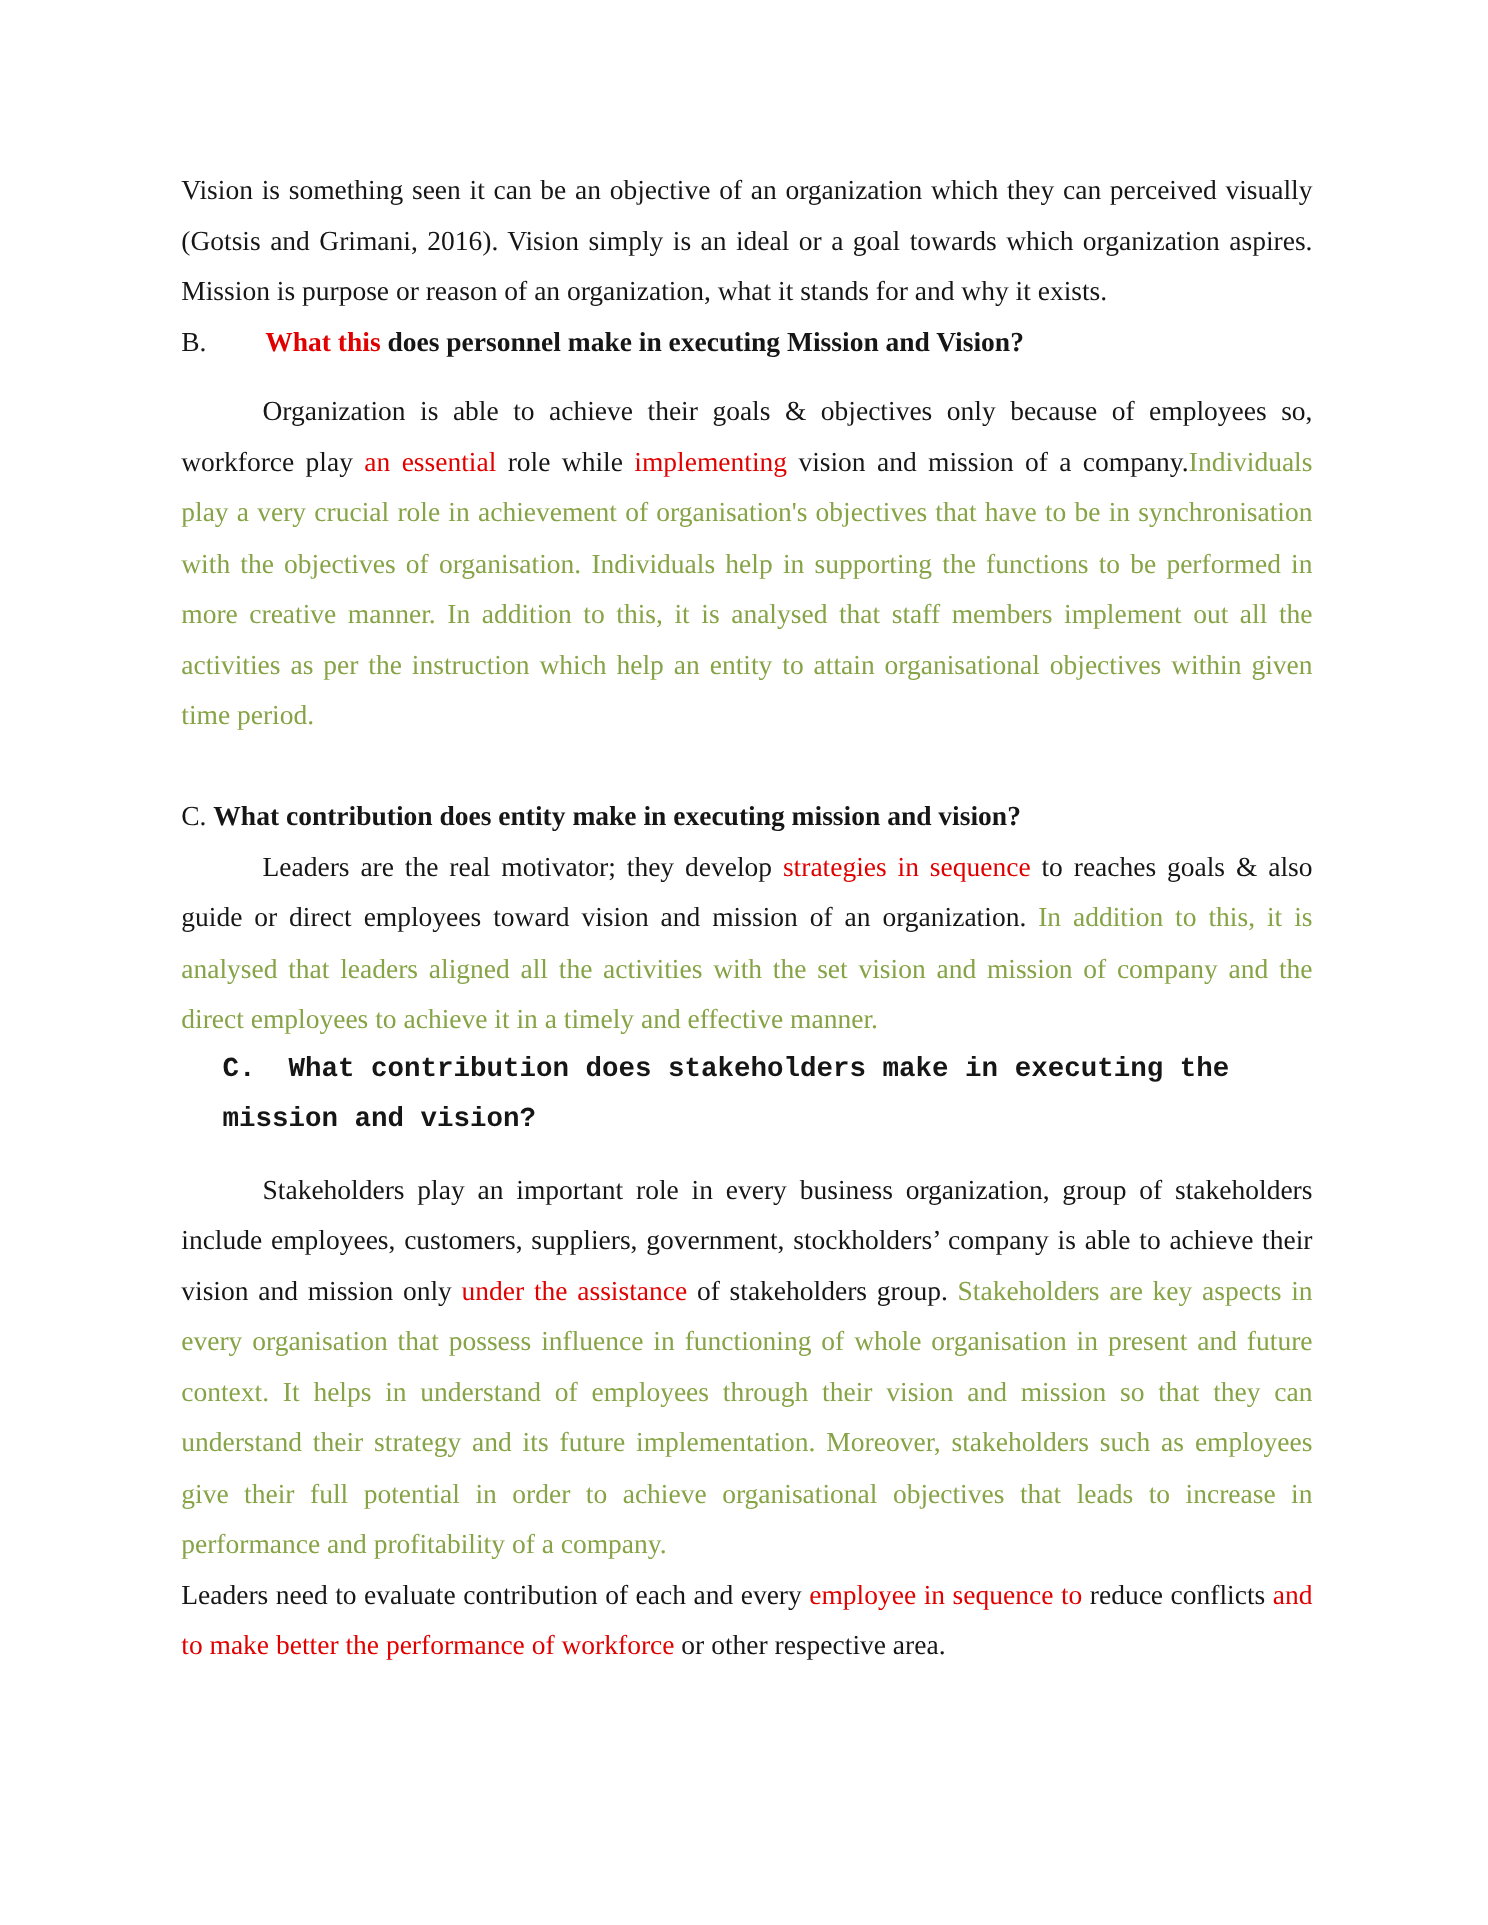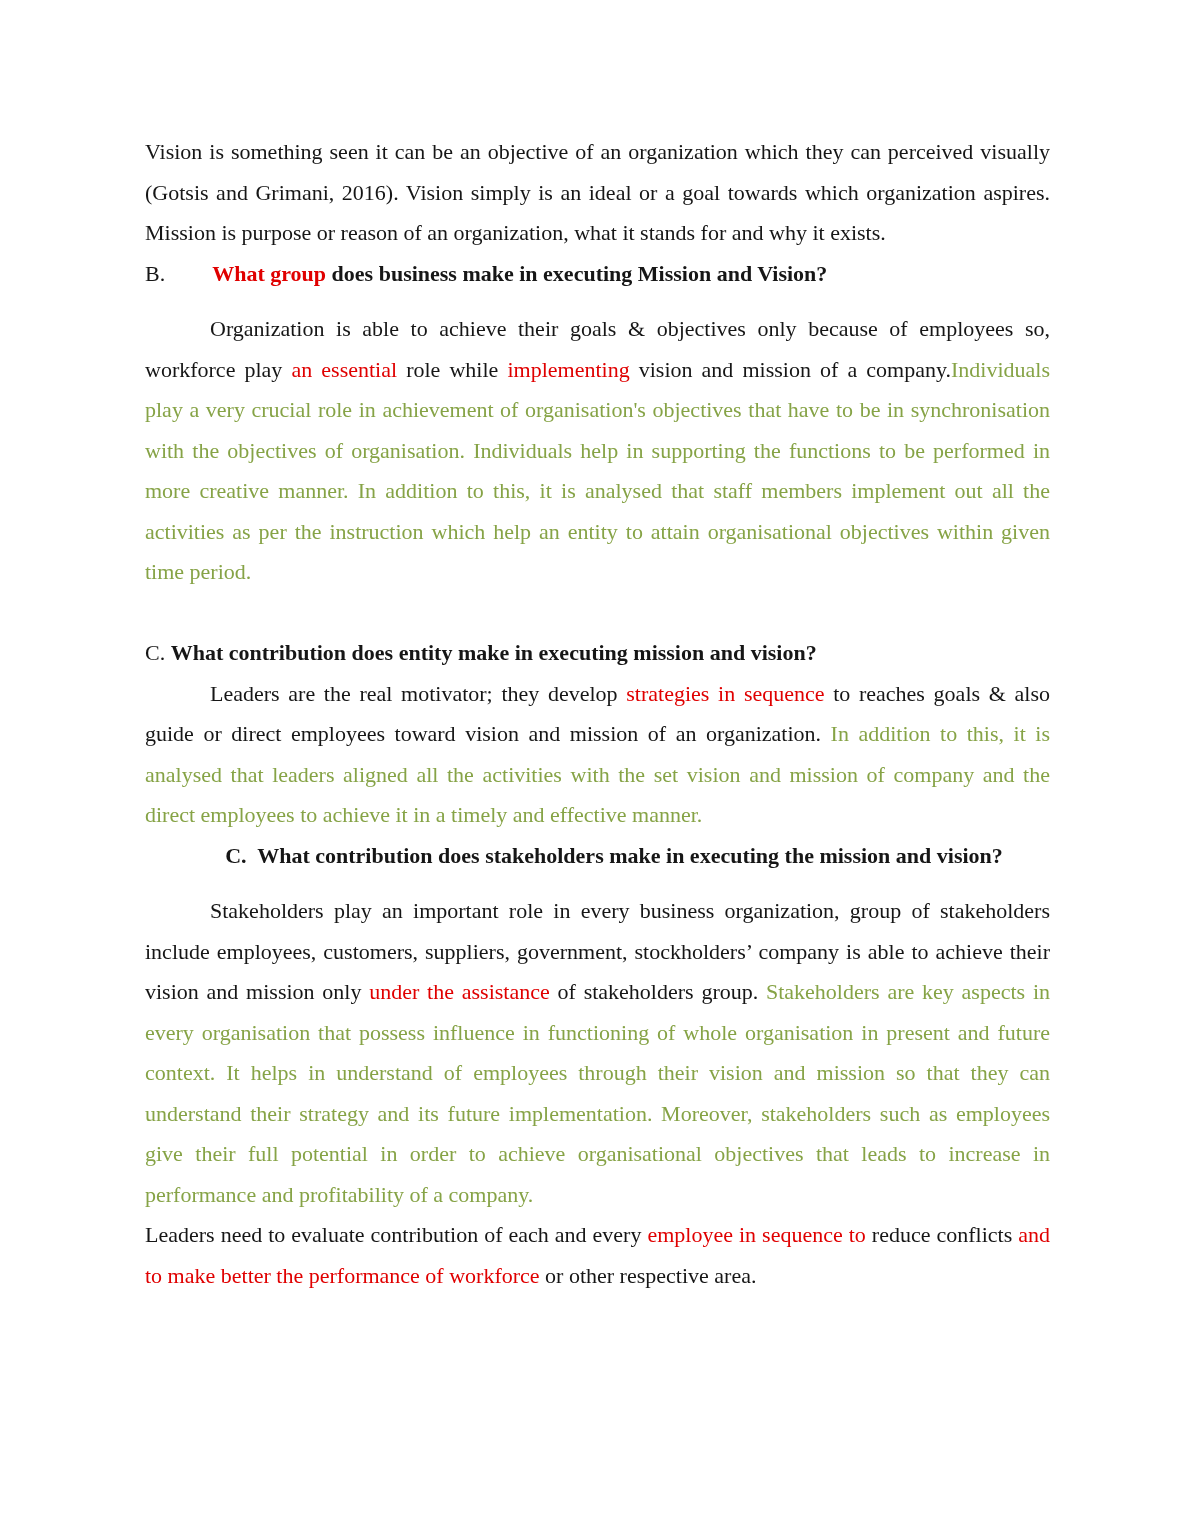--- a/index.html
+++ b/index.html
@@ -26,37 +26,38 @@
     margin: 0;
     text-align: justify;
     line-height: 40.5px;
   }
   .para.indent {
     text-indent: 65px;
     font-family: Liberation Serif, serif;
   }
   .indent-head {
     padding-left: 33px;
-    text-align: center;
+    text-align: left;
+    font-family: Liberation Mono, monospace;
   }
   .hb { margin-bottom: 15px; }
   .mb { margin-bottom: 15px; }
   .spacer { height: 40.5px; }
   .tab {
     display: inline-block;
     width: 47px;
   }
 </style>
 </head>
 <body>
 
 <div class="page">
   <div>
       <div class="para"><span style="color: rgb(22, 22, 22);">Vision is something seen it can be an objective of an organization which they can perceived visually (Gotsis and Grimani, 2016). Vision simply is an ideal or a goal towards which organization aspires. Mission is purpose or reason of an organization, what it stands for and why it exists.</span></div>
-      <div class="para hb"><span style="color: rgb(22, 22, 22);">B.</span><span class="tab"></span><span style="color: rgb(224, 0, 0); font-weight: bold;">What group</span><span style="color: rgb(22, 22, 22); font-weight: bold;"> does business make in executing Mission and Vision?</span></div>
+      <div class="para hb"><span style="color: rgb(22, 22, 22);">B.</span><span class="tab"></span><span style="color: rgb(224, 0, 0); font-weight: bold;">What this</span><span style="color: rgb(22, 22, 22); font-weight: bold;"> does personnel make in executing Mission and Vision?</span></div>
       <div class="para indent"><span style="color: rgb(22, 22, 22);">Organization is able to achieve their goals &amp; objectives only because of employees so, workforce play </span><span style="color: rgb(224, 0, 0);">an essential</span><span style="color: rgb(22, 22, 22);"> role while </span><span style="color: rgb(224, 0, 0);">implementing</span><span style="color: rgb(22, 22, 22);"> vision and mission of a company.</span><span style="color: rgb(134, 163, 70);">Individuals play a very crucial role in achievement of organisation's objectives that have to be in synchronisation with the objectives of organisation. Individuals help in supporting the functions to be performed in more creative manner.  In addition to this, it is analysed that staff members implement out all the activities as per the instruction which help an entity to attain organisational objectives within given time period.</span></div>
       <div class="spacer"></div>
       <div class="para"><span style="color: rgb(22, 22, 22);">C. </span><span style="color: rgb(22, 22, 22); font-weight: bold;">What contribution does entity make in executing mission and vision?</span></div>
       <div class="para indent"><span style="color: rgb(22, 22, 22);">Leaders are the real motivator; they develop </span><span style="color: rgb(224, 0, 0);">strategies in sequence</span><span style="color: rgb(22, 22, 22);"> to reaches goals &amp; also guide or direct employees toward vision and mission of an organization.</span><span style="color: rgb(134, 163, 70);"> In addition to this, it is analysed that leaders aligned all the activities with the set vision and mission of company and the direct employees to achieve it in a timely and effective manner.</span></div>
       <div class="para indent-head mb"><span style="color: rgb(22, 22, 22); font-weight: bold;">C.&nbsp; What contribution does stakeholders make in executing the mission and vision?</span></div>
       <div class="para indent"><span style="color: rgb(22, 22, 22);">Stakeholders play an important role in every business organization, group of stakeholders include employees, customers, suppliers, government, stockholders’ company is able to achieve their vision and mission only </span><span style="color: rgb(224, 0, 0);">under the assistance</span><span style="color: rgb(22, 22, 22);"> of stakeholders group.</span><span style="color: rgb(134, 163, 70);"> Stakeholders are key aspects in every organisation that possess influence in functioning of whole organisation in present and future context. It helps in understand of employees through their vision and mission so that they can understand their strategy and its future implementation. Moreover, stakeholders such as employees give their full potential in order to achieve organisational objectives that leads to increase in performance and profitability of a company.</span></div>
       <div class="para"><span style="color: rgb(22, 22, 22);">Leaders need to evaluate contribution of each and every </span><span style="color: rgb(224, 0, 0);">employee in sequence to</span><span style="color: rgb(22, 22, 22);"> reduce conflicts </span><span style="color: rgb(224, 0, 0);">and to make better the performance of workforce</span><span style="color: rgb(22, 22, 22);"> or other respective area.</span></div>
     </div>
 </div>
 

